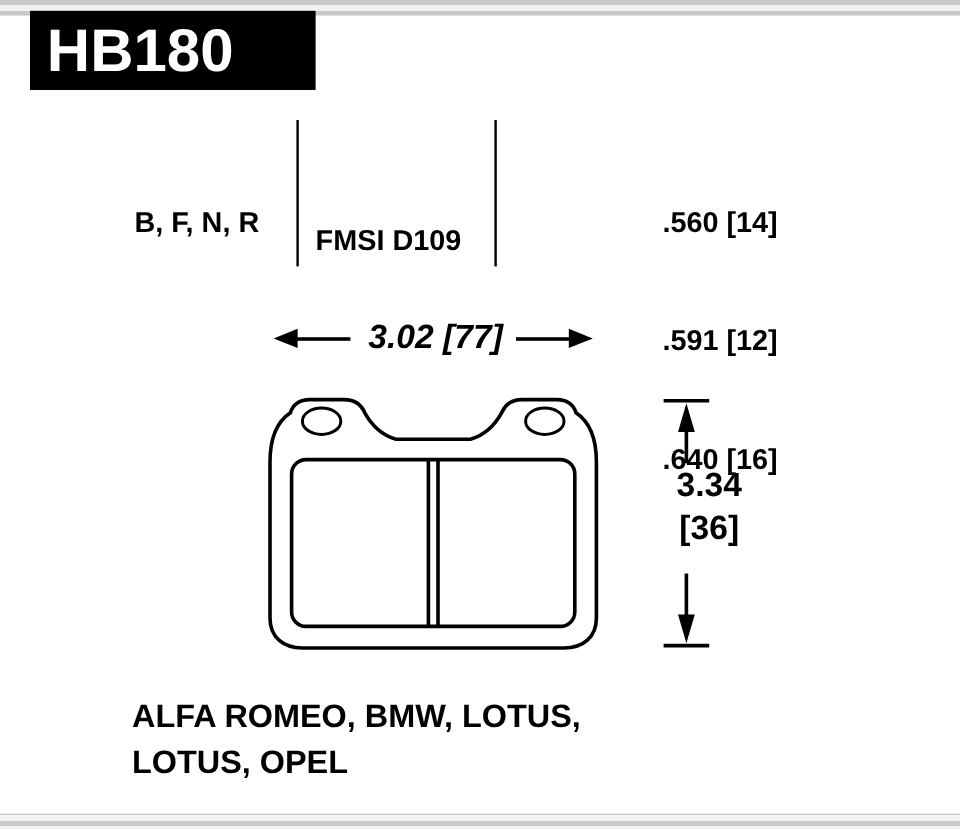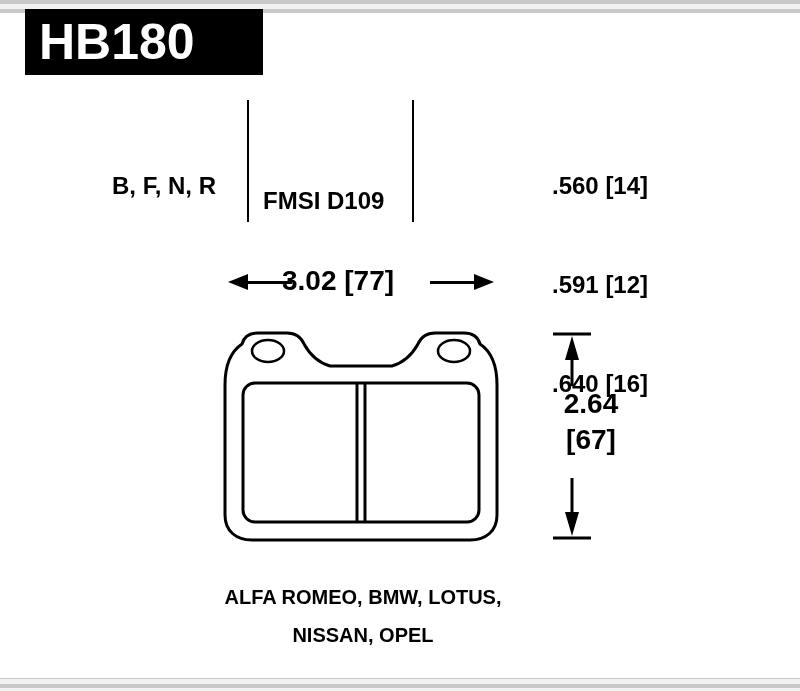--- a/index.html
+++ b/index.html
@@ -42,32 +42,32 @@
     border-top:8px solid transparent; border-bottom:8px solid transparent;
     border-right:20px solid #000;
   }
   .tri-right {
     position:absolute; width:0; height:0;
     border-top:8px solid transparent; border-bottom:8px solid transparent;
     border-left:20px solid #000;
   }
   .dim-w-label {
     position:absolute; left:282px; top:265px; width:162px;
-    font-size:28px; font-weight:bold;
+    text-align:center; font-size:28px; font-weight:bold;font-style:italic;
   }
   .dim-h-label {
     position:absolute; width:90px; text-align:center;
     font-size:28px; font-weight:bold;
   }
   .dim-h-label.l1 { left:546px; top:388px; }
   .dim-h-label.l2 { left:546px; top:424px; }
 
   .apps {
     position:absolute; left:110px; top:578px; width:506px;
-    text-align:center; font-size:20px; font-weight:bold; line-height:38px;
+    font-size:27px; font-weight:bold; line-height:38px;
   }
   svg { display:block; }
 </style>
 </head>
 <body>
 
 <div class="canvas">
   <div class="page"></div>
 
   <div class="part-box">
@@ -121,20 +121,20 @@
   </svg>
 
   <svg style="position:absolute; left:545px; top:328px;" width="80" height="220" viewBox="0 0 80 220">
     <line x1="8" y1="6" x2="46" y2="6" stroke="#000" stroke-width="3"></line>
     <polygon points="27,8 20,32 34,32" fill="#000"></polygon>
     <line x1="27" y1="30" x2="27" y2="58" stroke="#000" stroke-width="3"></line>
     <line x1="27" y1="150" x2="27" y2="186" stroke="#000" stroke-width="3"></line>
     <polygon points="27,208 20,184 34,184" fill="#000"></polygon>
     <line x1="8" y1="210" x2="46" y2="210" stroke="#000" stroke-width="3"></line>
   </svg>
-  <div class="dim-h-label l1">2.64</div>
-  <div class="dim-h-label l2">[67]</div>
+  <div class="dim-h-label l1">3.34</div>
+  <div class="dim-h-label l2">[36]</div>
 
   <div class="apps">
     <div>ALFA ROMEO, BMW, LOTUS,</div>
-    <div>NISSAN, OPEL</div>
+    <div>LOTUS, OPEL</div>
   </div>
 </div>
 
 </body></html>

